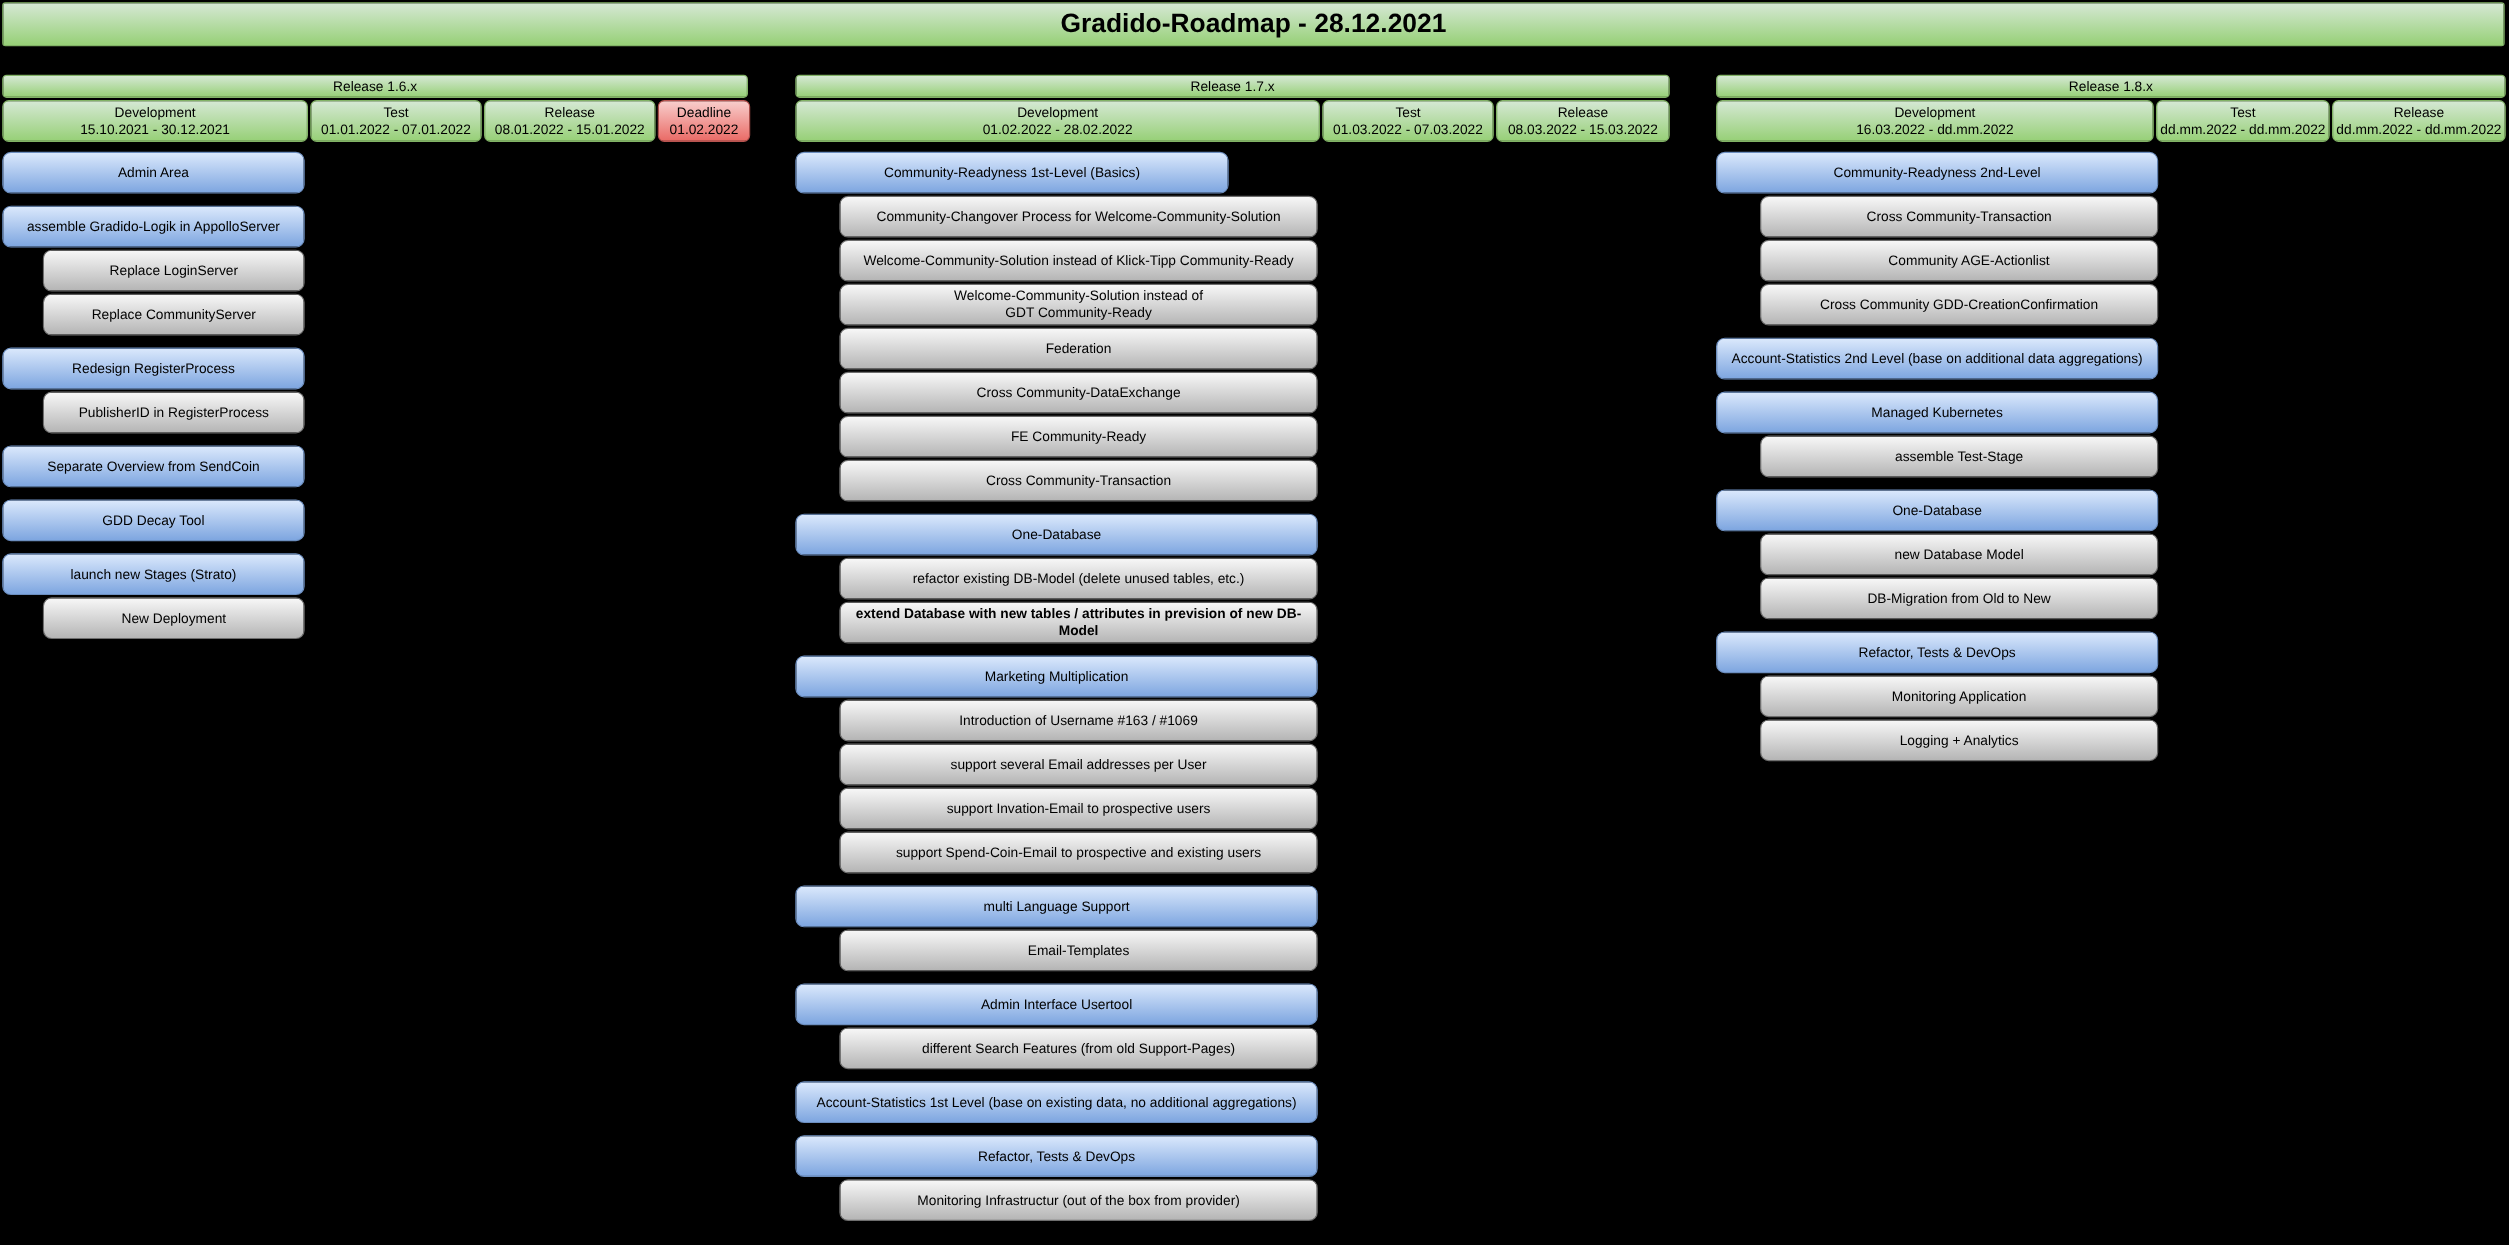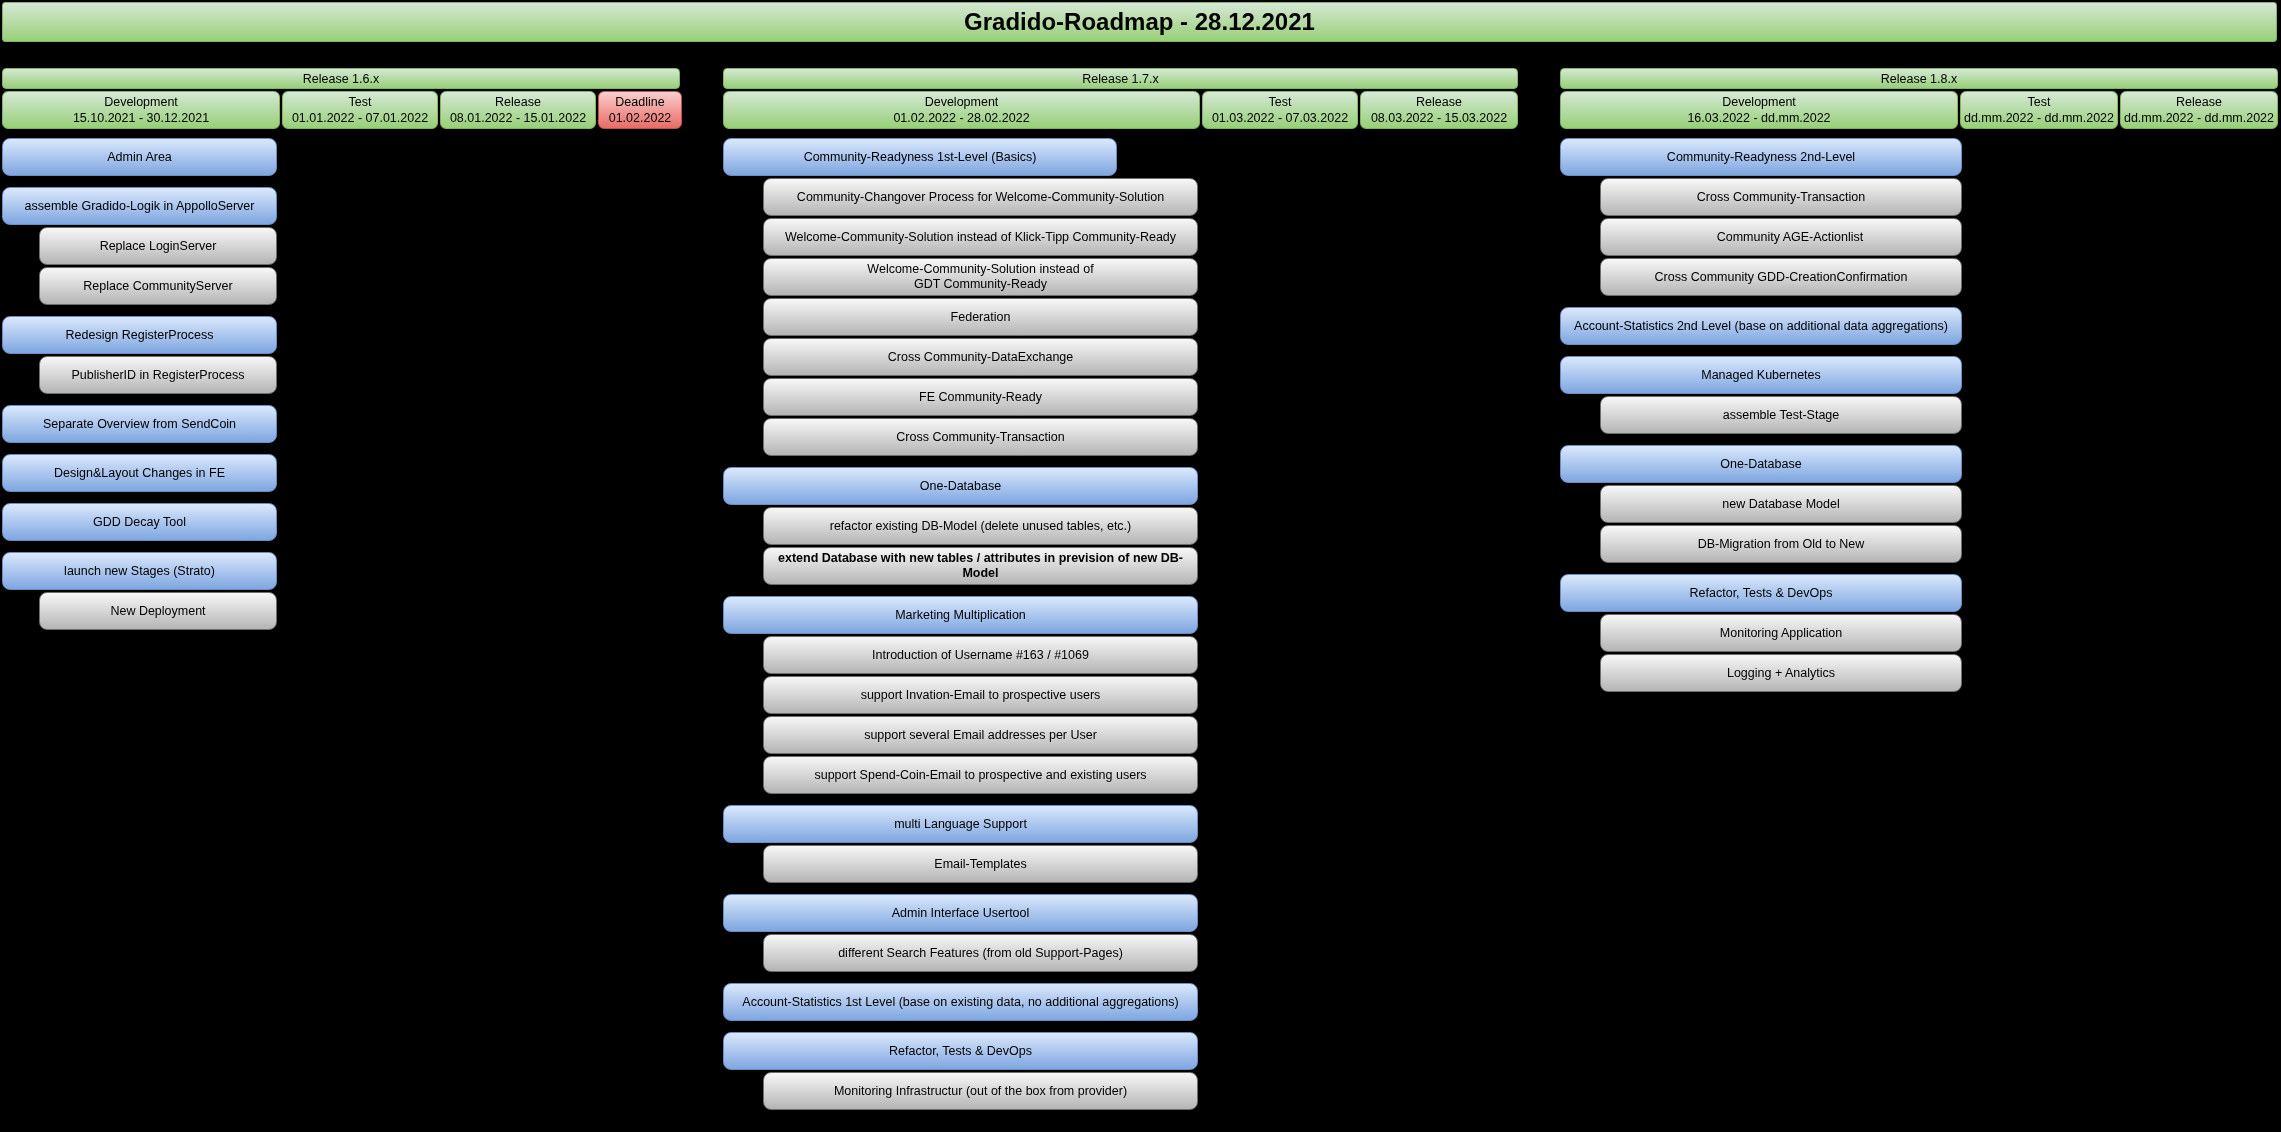--- a/index.html
+++ b/index.html
@@ -79,23 +79,20 @@
             <div class="task-bar grad-gray shadow" style="width: 238px; margin-left: 37px;">Replace CommunityServer</div>
           </div>
           <div class="task-group">
             <div class="task-bar grad-blue shadow" style="width: 275px;">Redesign RegisterProcess</div>
             <div class="task-bar grad-gray shadow" style="width: 238px; margin-left: 37px;">PublisherID in RegisterProcess</div>
           </div>
           <div class="task-group">
             <div class="task-bar grad-blue shadow" style="width: 275px;">Separate Overview from SendCoin</div>
           </div>
           <div class="task-group">
-            <div class="task-bar grad-blue shadow" style="width: 275px;">Design&amp;Layout Changes in FE</div>
-          </div>
-          <div class="task-group">
             <div class="task-bar grad-blue shadow" style="width: 275px;">GDD Decay Tool</div>
           </div>
           <div class="task-group">
             <div class="task-bar grad-blue shadow" style="width: 275px;">launch new Stages (Strato)</div>
             <div class="task-bar grad-gray shadow" style="width: 238px; margin-left: 37px;">New Deployment</div>
           </div>
         </div>
       </div>
       <div class="release-column" style="left: 723px;">
         <div class="release-header grad-green shadow" style="width: 795px;">Release 1.7.x</div>
@@ -126,22 +123,22 @@
             <div class="task-bar grad-gray shadow" style="width: 435px; margin-left: 40px;">Cross Community-Transaction</div>
           </div>
           <div class="task-group">
             <div class="task-bar grad-blue shadow" style="width: 475px;">One-Database</div>
             <div class="task-bar grad-gray shadow" style="width: 435px; margin-left: 40px;">refactor existing DB-Model (delete unused tables, etc.)</div>
             <div class="task-bar grad-gray shadow" style="width: 435px; margin-left: 40px; font-weight: bold;">extend Database with new tables / attributes in prevision of new DB-Model</div>
           </div>
           <div class="task-group">
             <div class="task-bar grad-blue shadow" style="width: 475px;">Marketing Multiplication</div>
             <div class="task-bar grad-gray shadow" style="width: 435px; margin-left: 40px;">Introduction of Username #163 / #1069</div>
+            <div class="task-bar grad-gray shadow" style="width: 435px; margin-left: 40px;">support several Email addresses per User</div>
             <div class="task-bar grad-gray shadow" style="width: 435px; margin-left: 40px;">support Invation-Email to prospective users</div>
-            <div class="task-bar grad-gray shadow" style="width: 435px; margin-left: 40px;">support several Email addresses per User</div>
             <div class="task-bar grad-gray shadow" style="width: 435px; margin-left: 40px;">support Spend-Coin-Email to prospective and existing users</div>
           </div>
           <div class="task-group">
             <div class="task-bar grad-blue shadow" style="width: 475px;">multi Language Support</div>
             <div class="task-bar grad-gray shadow" style="width: 435px; margin-left: 40px;">Email-Templates</div>
           </div>
           <div class="task-group">
             <div class="task-bar grad-blue shadow" style="width: 475px;">Admin Interface Usertool</div>
             <div class="task-bar grad-gray shadow" style="width: 435px; margin-left: 40px;">different Search Features (from old Support-Pages)</div>
           </div>

